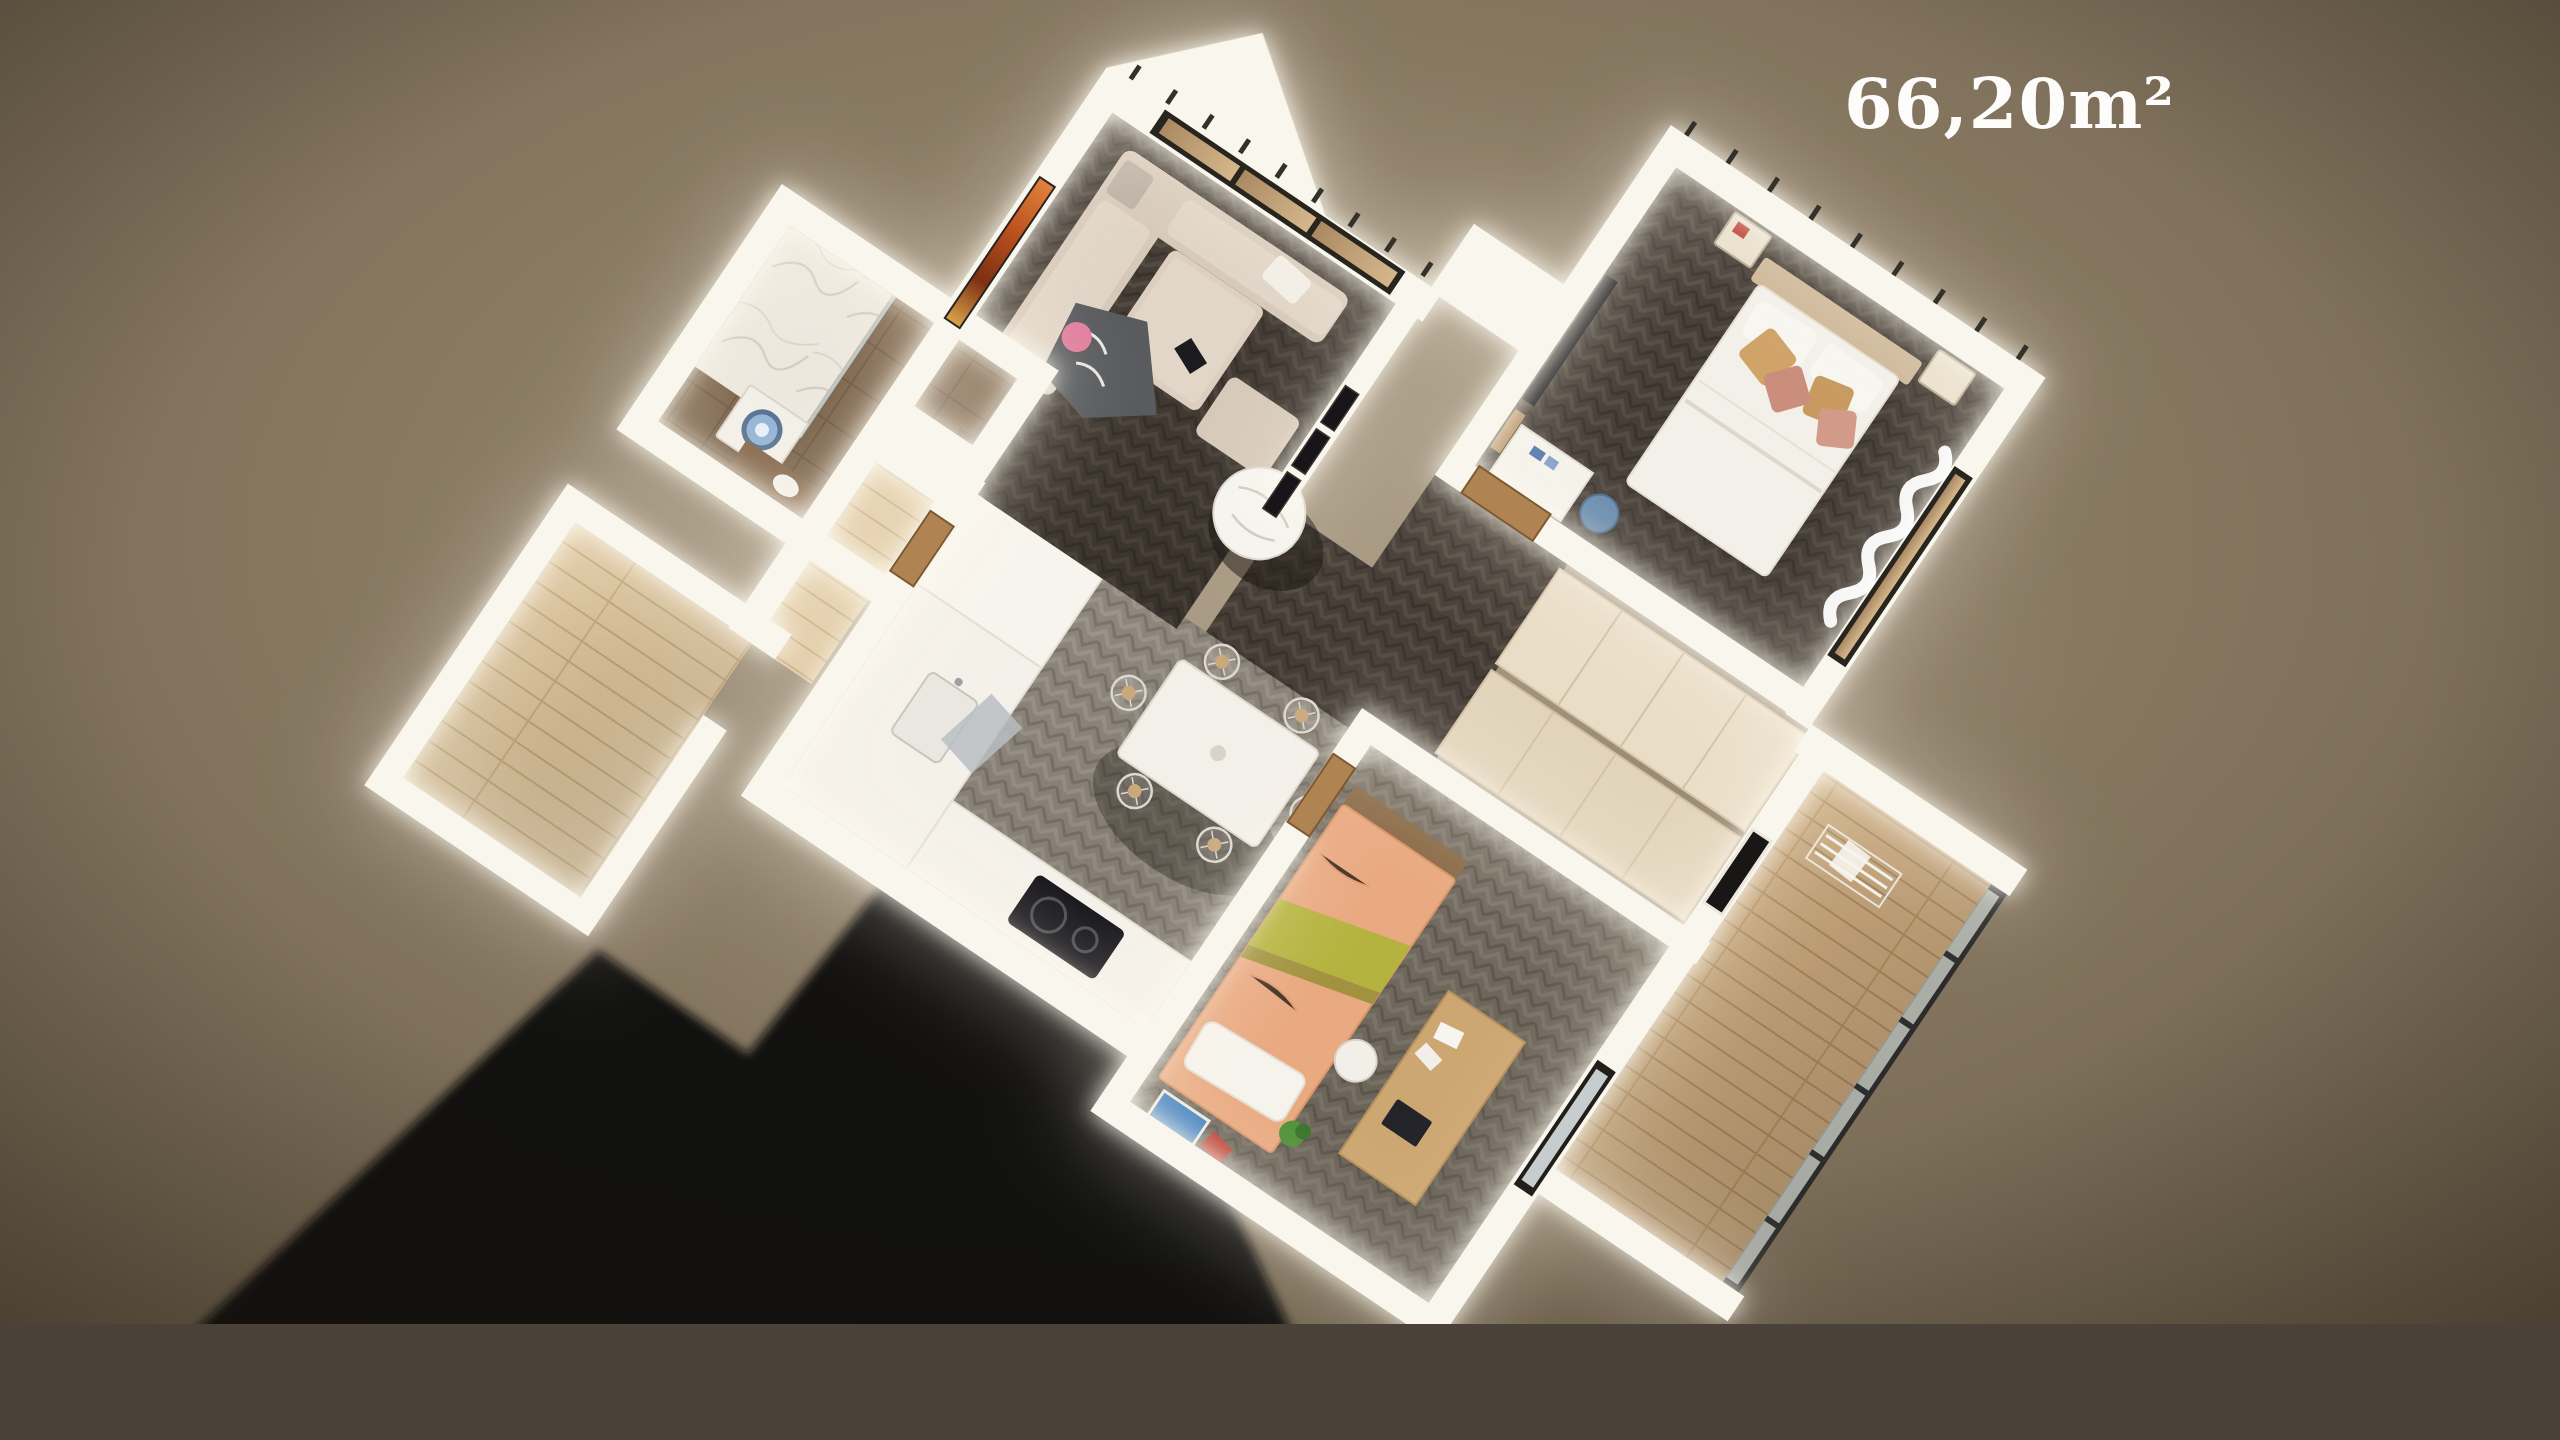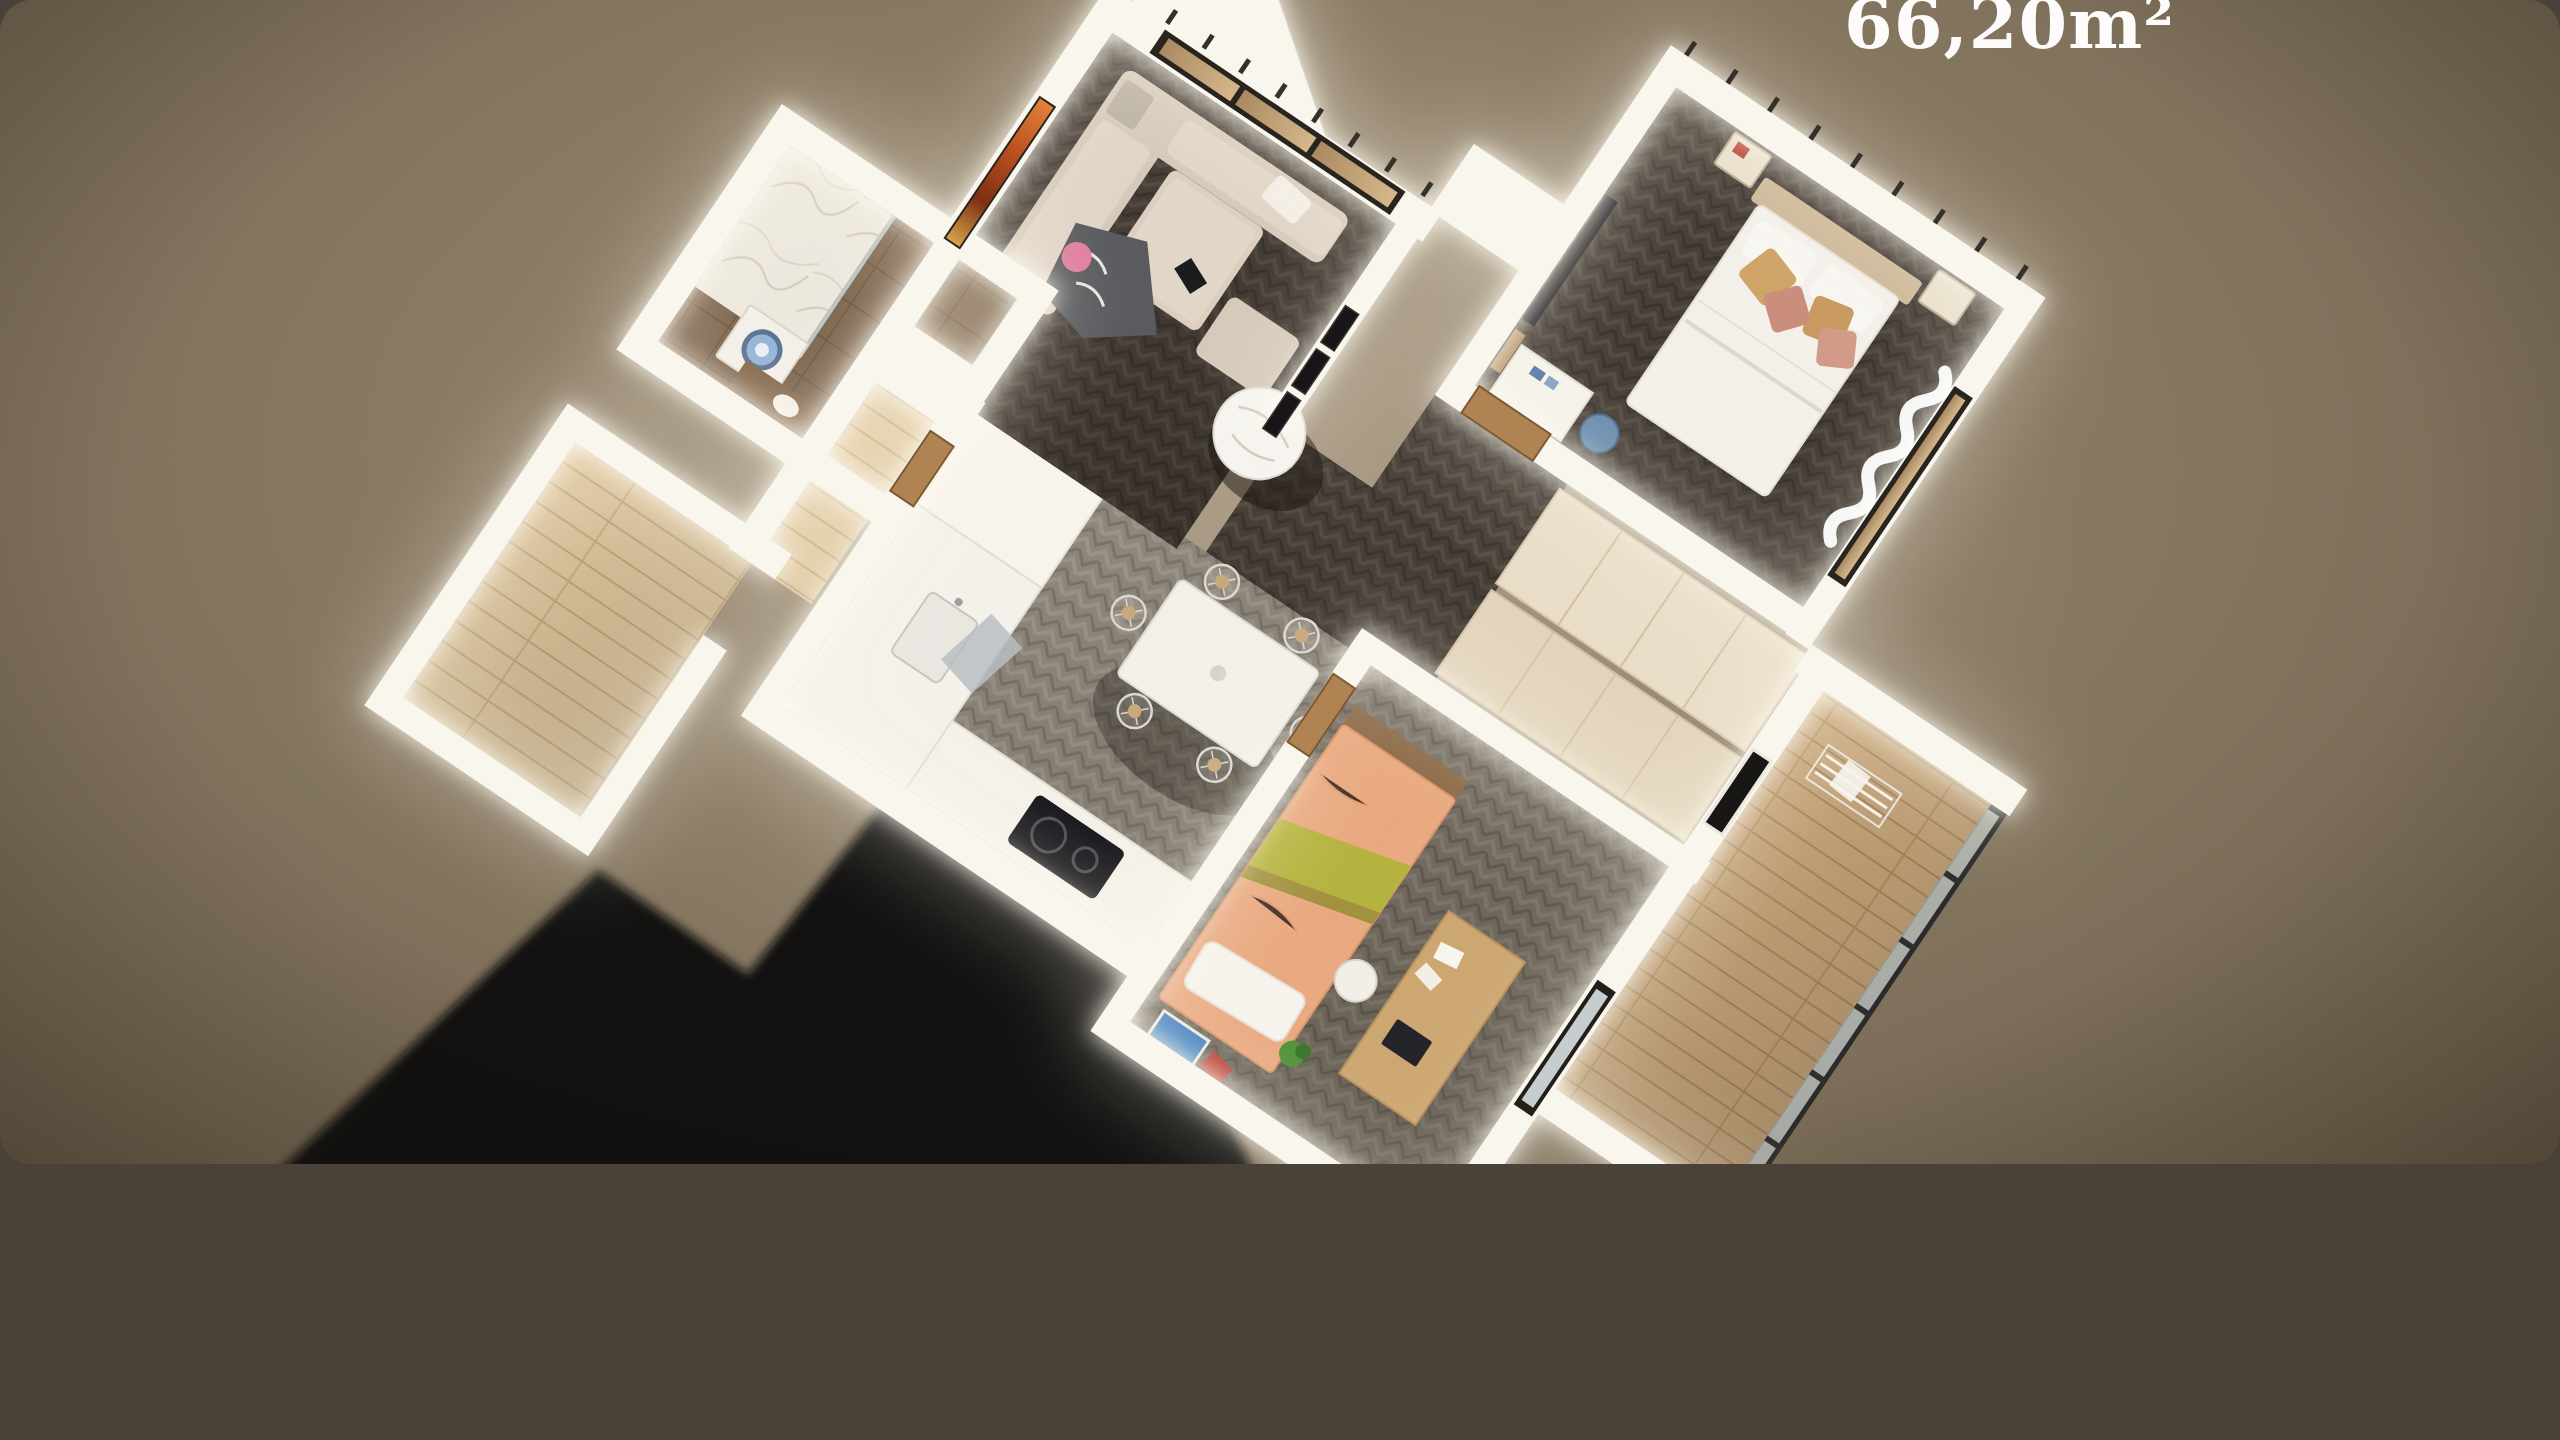--- a/index.html
+++ b/index.html
@@ -1,16 +1,16 @@
 <!DOCTYPE html>
 <html><head>
 <meta charset="utf-8">
 <style>
   html,body{margin:0;padding:0;background:#4a4238;}
-  #stage{width:2560px;height:1164px;position:relative;overflow:hidden;font-family:"DejaVu Serif",serif;border-radius:32px;}
+  #stage{width:2560px;height:1324px;position:relative;overflow:hidden;font-family:"DejaVu Serif",serif;}
   svg{display:block;width:100%;height:100%;}
   .walls{filter:drop-shadow(0 0 12px rgba(255,252,242,.95)) drop-shadow(0 0 44px rgba(255,247,230,.55));}
   .area-label{font-family:"DejaVu Serif",serif;font-weight:bold;letter-spacing:1px;}
 </style>
 </head>
 <body>
 
 <div id="stage">
 <svg viewBox="0 0 2560 1440" preserveAspectRatio="xMidYMid slice">
   <defs>

